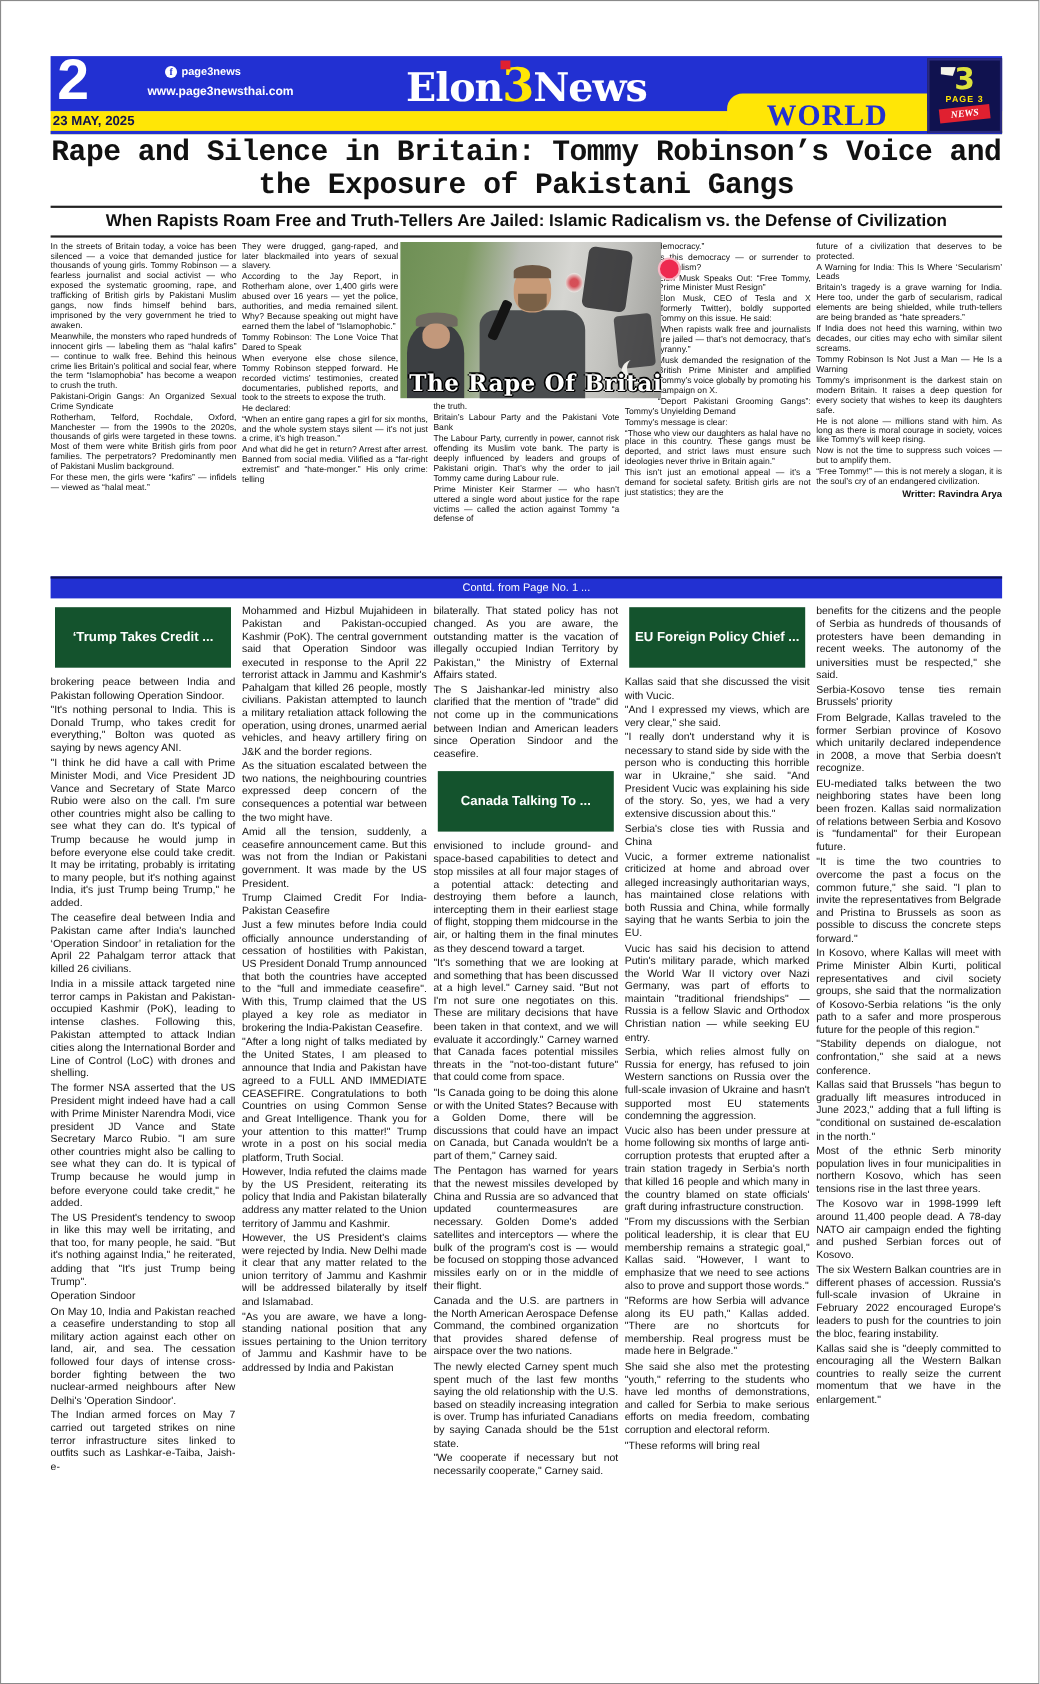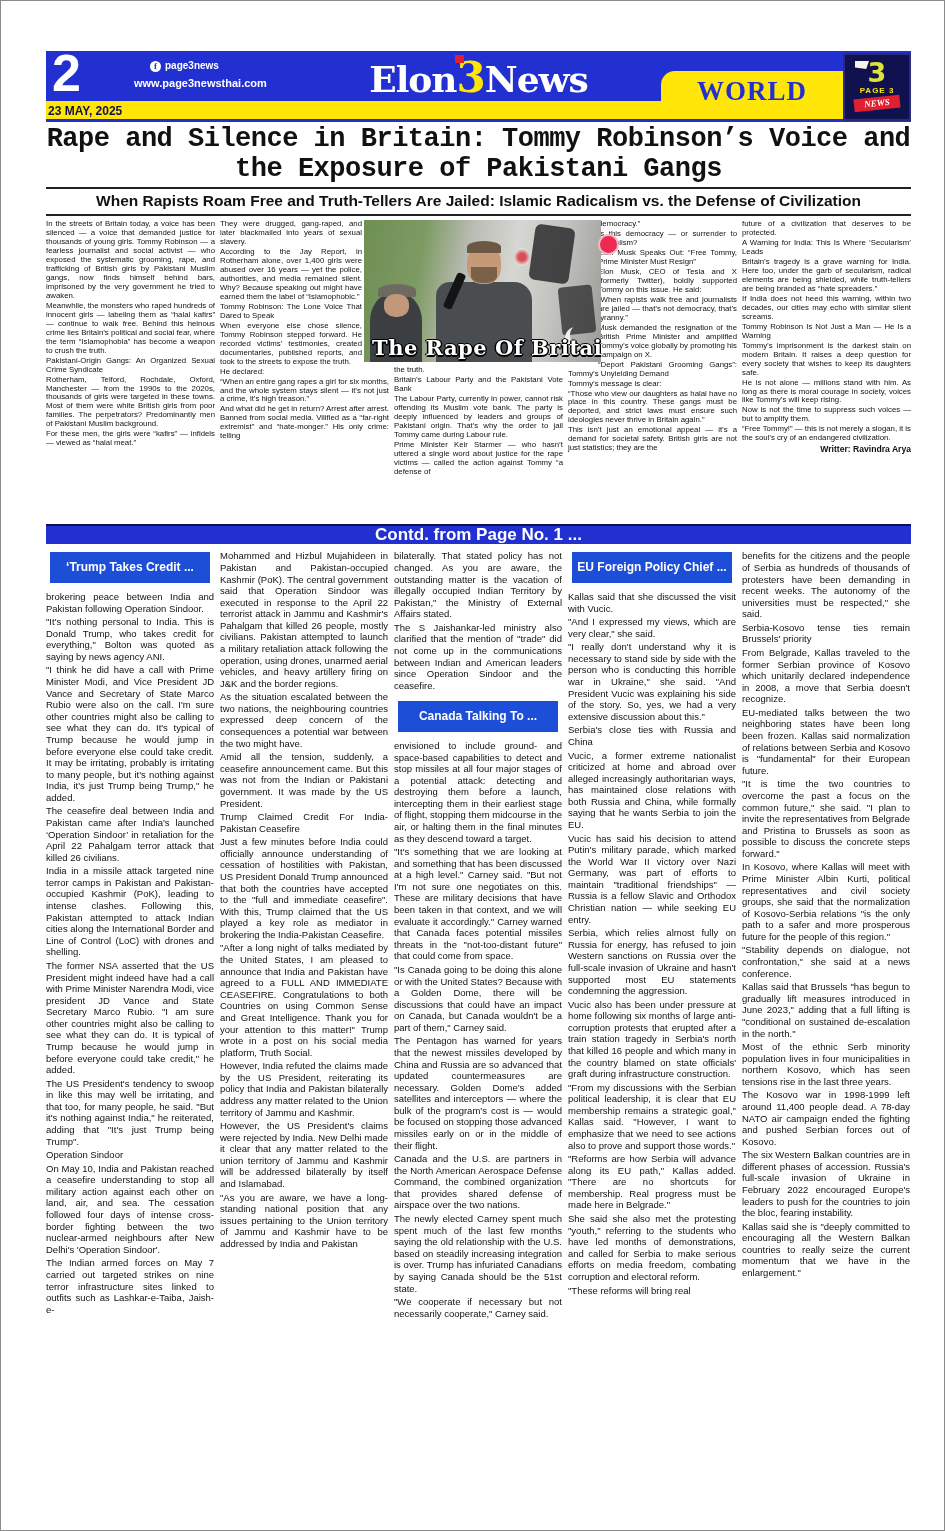--- a/index.html
+++ b/index.html
@@ -12,21 +12,21 @@
   .pagenum{position:absolute;left:6px;top:-4px;color:#fff;font-size:52px;font-weight:bold;
            font-family:"Liberation Sans",sans-serif;line-height:1.0;}
   .social{position:absolute;left:104px;top:9px;color:#fff;font-size:10px;font-weight:bold;}
   .fb{display:inline-block;width:11px;height:11px;border-radius:50%;background:#fff;color:#2230d2;
       font-family:"Liberation Serif",serif;font-weight:bold;font-size:9px;text-align:center;line-height:11px;margin-right:4px;}
   .site{position:absolute;left:88px;top:26px;color:#fff;font-size:11px;font-weight:bold;}
   .logo{position:absolute;left:0;right:0;top:2px;text-align:center;color:#fff;
         font-family:"DejaVu Serif",serif;font-weight:bold;font-size:36px;letter-spacing:-1px;}
   .logo .three{color:#ffe606;font-size:42px;position:relative;}
   .logo .three .redsq{position:absolute;left:-2px;top:2px;width:9px;height:8px;background:#e02030;}
-  .world-tab{position:absolute;right:68px;bottom:-18px;width:182px;height:48px;background:#ffe606;
+  .world-tab{position:absolute;right:68px;bottom:-18px;width:182px;height:34px;background:#ffe606;
              border-radius:14px 0 0 0;text-align:center;}
   .world-tab span{color:#2230d2;font-family:"Liberation Serif",serif;font-weight:bold;font-size:27px;
                   letter-spacing:1px;line-height:40px;}
   .logo-box{position:absolute;right:0;top:2px;width:64px;height:64px;background:#10124f;
             border:2px solid #2a2a80;z-index:5;text-align:center;}
   .logo-box .flag{position:absolute;left:10px;top:6px;width:14px;height:8px;background:#f4f4e8;
                   clip-path:polygon(0 0,100% 0,80% 100%,0 80%);}
   .logo-box .big3{color:#dde23c;font-weight:bold;font-size:27px;line-height:1.0;margin-top:4px;
                   font-family:"DejaVu Sans",sans-serif;}
   .logo-box .pg3{color:#ffe606;font-size:8px;font-weight:bold;letter-spacing:1px;text-align:center;}
@@ -68,29 +68,29 @@
               font-weight:bold;font-size:21px;white-space:nowrap;letter-spacing:0.5px;
               text-shadow:-1.5px 0 #000,1.5px 0 #000,0 -1.5px #000,0 1.5px #000,1px 1px #000;}
   .red-dot{position:absolute;left:552px;top:14px;width:17px;height:17px;border-radius:50%;
            background:#ee2a50;border:2px solid #f7b7c4;z-index:4;}
   .spacer-r{float:right;width:27px;height:142px;}
   .spacer-l{float:left;width:30px;height:142px;}
   .col3-pad{height:146px;}
   .writer{font-weight:bold;text-align:right;font-size:8.6px;margin-top:2px;}
 
   
-  .contd{margin-top:4px;height:18px;background:#2230d2;color:#fff;font-weight:bold;font-size:17px;
+  .contd{margin-top:4px;height:18px;background:#2230d2;color:#fff;font-weight:normal;font-size:10px;
          text-align:center;line-height:18px;border-top:2px solid #10124f;}
 
   
   .bottom{display:flex;gap:6px;margin-top:6px;height:1022px;overflow:hidden;}
   .bcol{width:168px;flex:0 0 168px;font-size:9.5px;line-height:1.22;text-align:justify;}
   .bcol .para{margin:0 0 2px 0;}
-  .sec-head{background:#1d4ed8;color:#fff;font-weight:bold;font-size:12px;text-align:center;
-            padding:8px 2px;margin:2px 4px 8px 4px;}
+  .sec-head{background:#14532d;color:#fff;font-weight:bold;font-size:12px;text-align:center;
+            padding:20px 2px;margin:2px 4px 8px 4px;}
   .sec-head.mid{margin-top:10px;}
 </style>
 </head>
 <body>
 
 <div class="page">
   <div class="content">
 
     <div class="masthead">
       <div class="pagenum">2</div>

